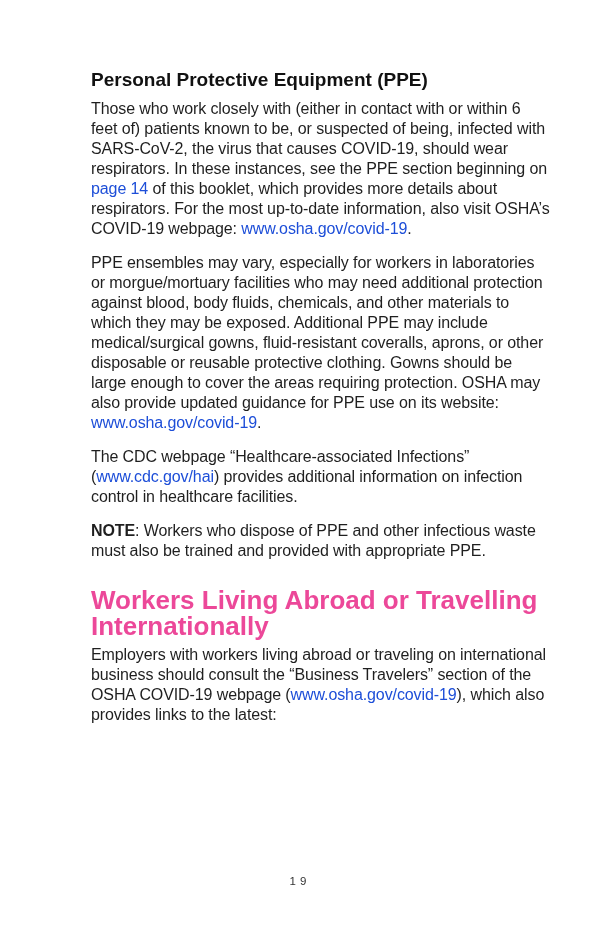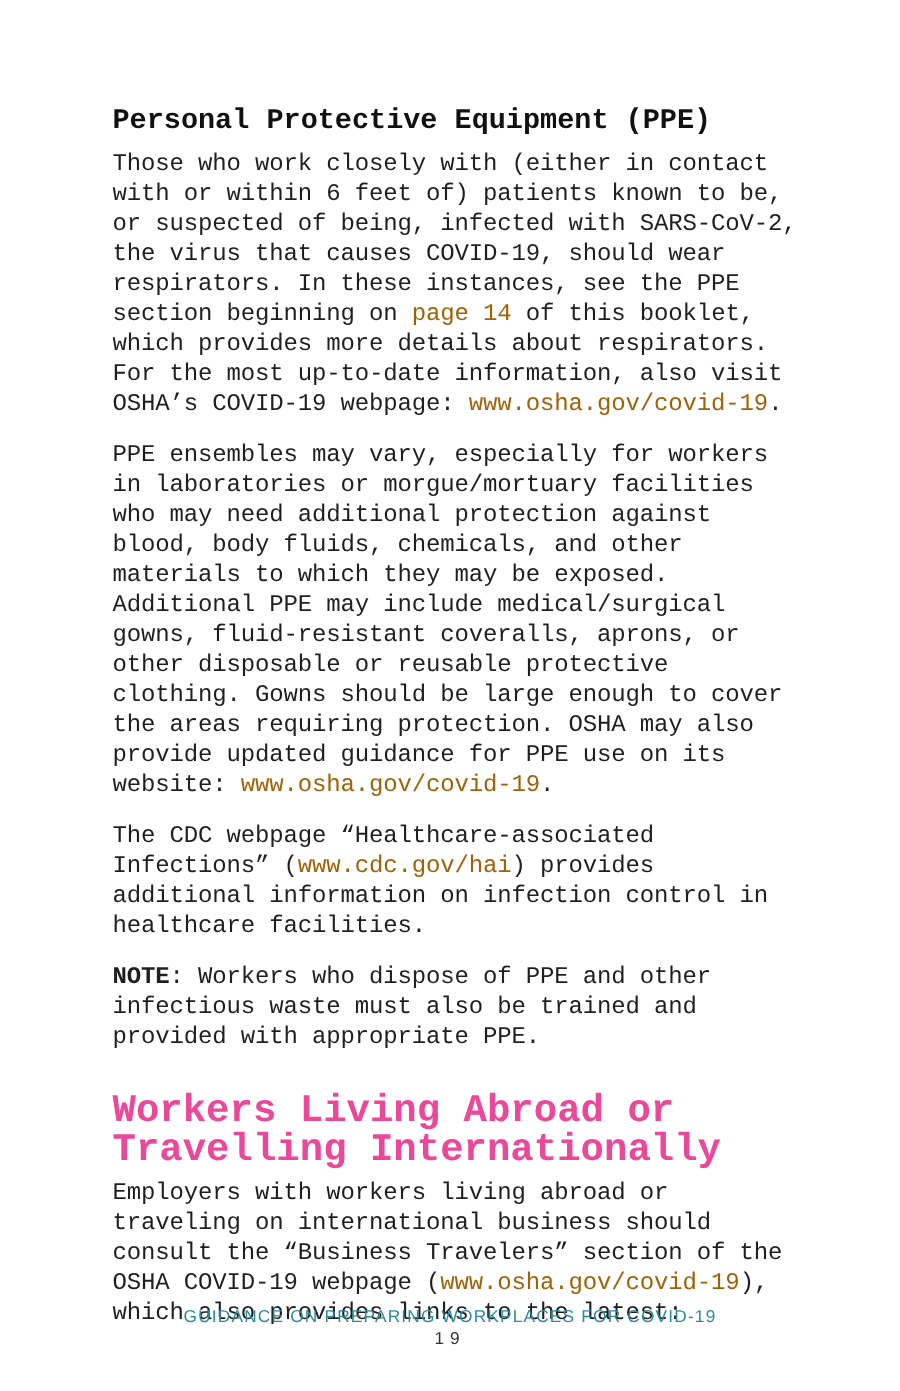--- a/index.html
+++ b/index.html
@@ -1,24 +1,24 @@
 <!DOCTYPE html>
 <html><head>
   <meta charset="utf-8">
   <style>
     html, body { margin: 0; padding: 0; background: #ffffff; }
     body { width: 600px; height: 927px; position: relative; overflow: hidden; }
     .page {
-      position: absolute; left: 75px; top: 68px; width: 460px;
-      font-family: Liberation Mono, monospace; color: #1f1f1f;
+      position: absolute; left: 91px; top: 68px; width: 460px;
+      font-family: Liberation Sans, sans-serif; color: #1f1f1f;
       font-size: 16px; line-height: 20px;
     }
     .h-ppe { font-weight: bold; font-size: 19px; line-height: 24px; margin: 0 0 7px 0; color: #111; }
     p { margin: 0 0 14px 0; letter-spacing: -0.1px; }
-    .link { color: #a16207; }
+    .link { color: #1d4ed8; }
     .bold { font-weight: bold; }
     .h-abroad {
       font-weight: bold; font-size: 26px; line-height: 26px; color: #ec4899;
       margin: 26px 0 6px 0;
     }
     .footer {
       position: absolute; left: 0; width: 600px; top: 872px; text-align: center;
       font-family: "Liberation Sans", sans-serif;
     }
     .footer-title { font-size: 11.5px; color: #2a8aa0; letter-spacing: 0.8px; }
@@ -38,15 +38,14 @@
   <p><span>The CDC webpage “Healthcare-associated Infections” (</span><span class="link">www.cdc.gov/hai</span><span>) provides additional information on infection control in healthcare facilities.</span></p>
 
   <p><span class="bold">NOTE</span><span>: Workers who dispose of PPE and other infectious waste must also be trained and provided with appropriate PPE.</span></p>
 
   <h2 class="h-abroad">Workers Living Abroad or Travelling Internationally</h2>
 
   <p><span>Employers with workers living abroad or traveling on international business should consult the “Business Travelers” section of the OSHA COVID-19 webpage (</span><span class="link">www.osha.gov/covid-19</span><span>), which also provides links to the latest:</span></p>
 </div>
 
 <div class="footer">
-  <div class="footer-title">GUIDANCE ON PREPARING WORKPLACES FOR COVID-19</div>
   <div class="footer-page">19</div>
 </div>
 
 </body></html>

